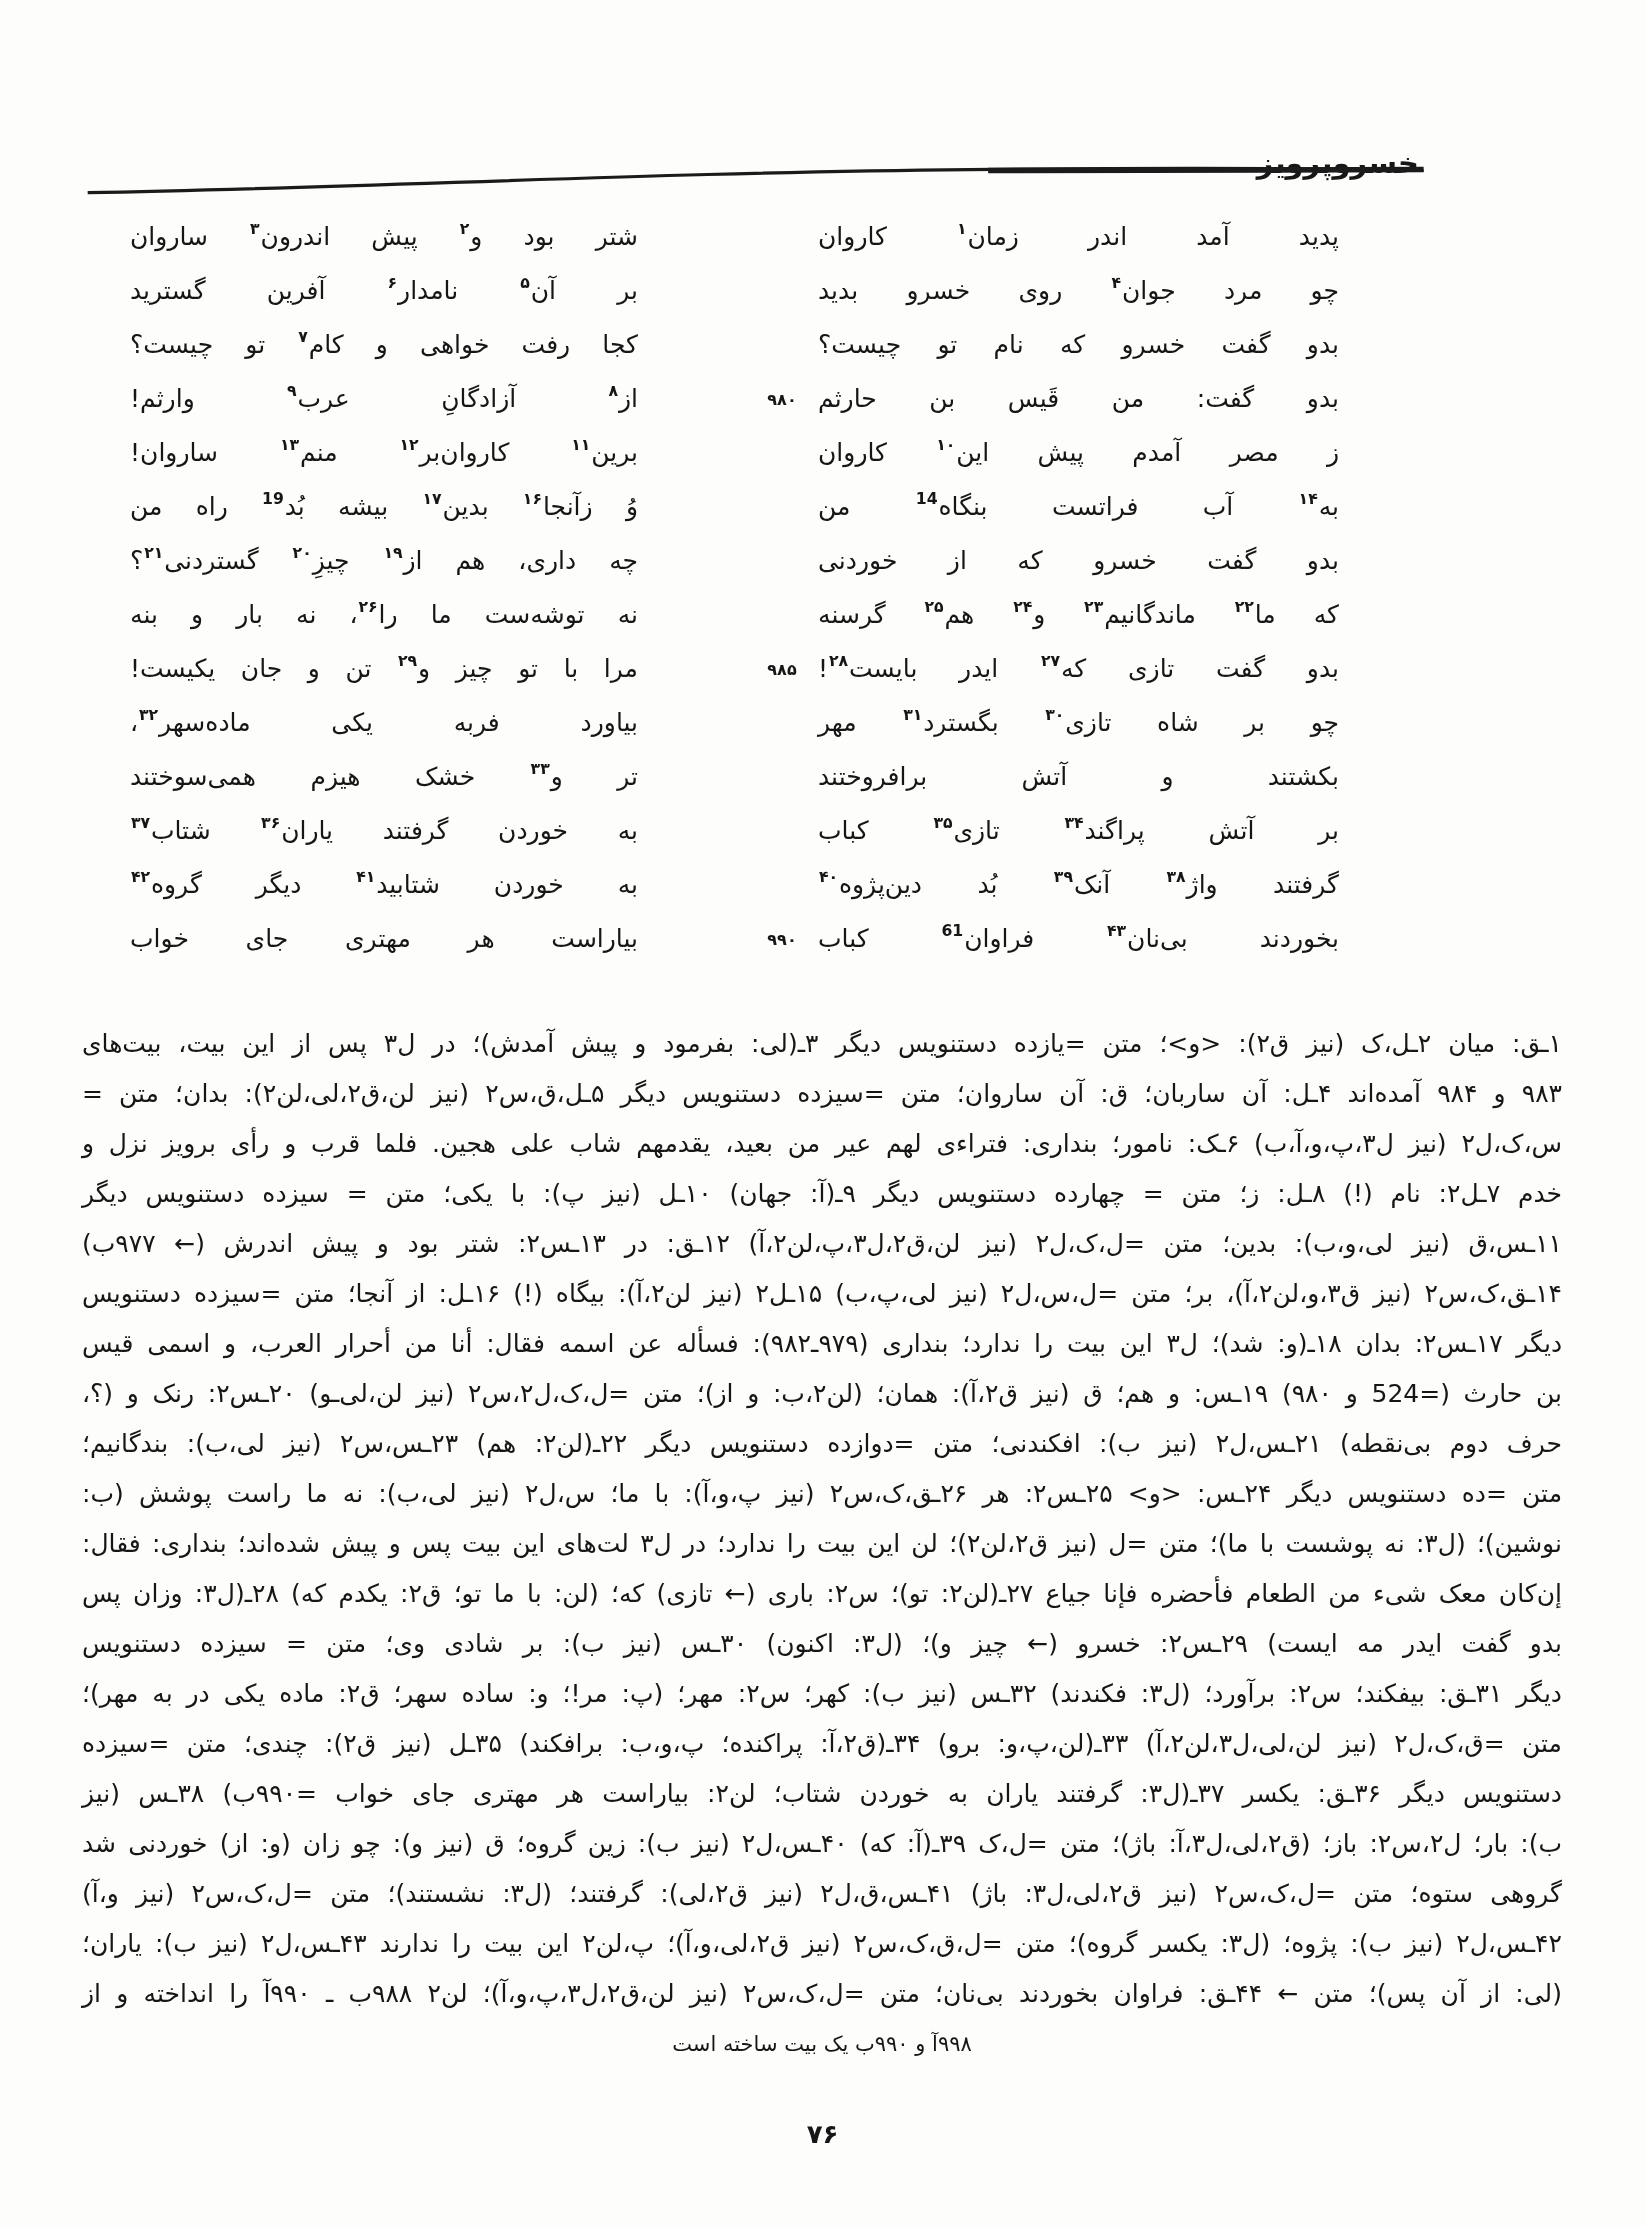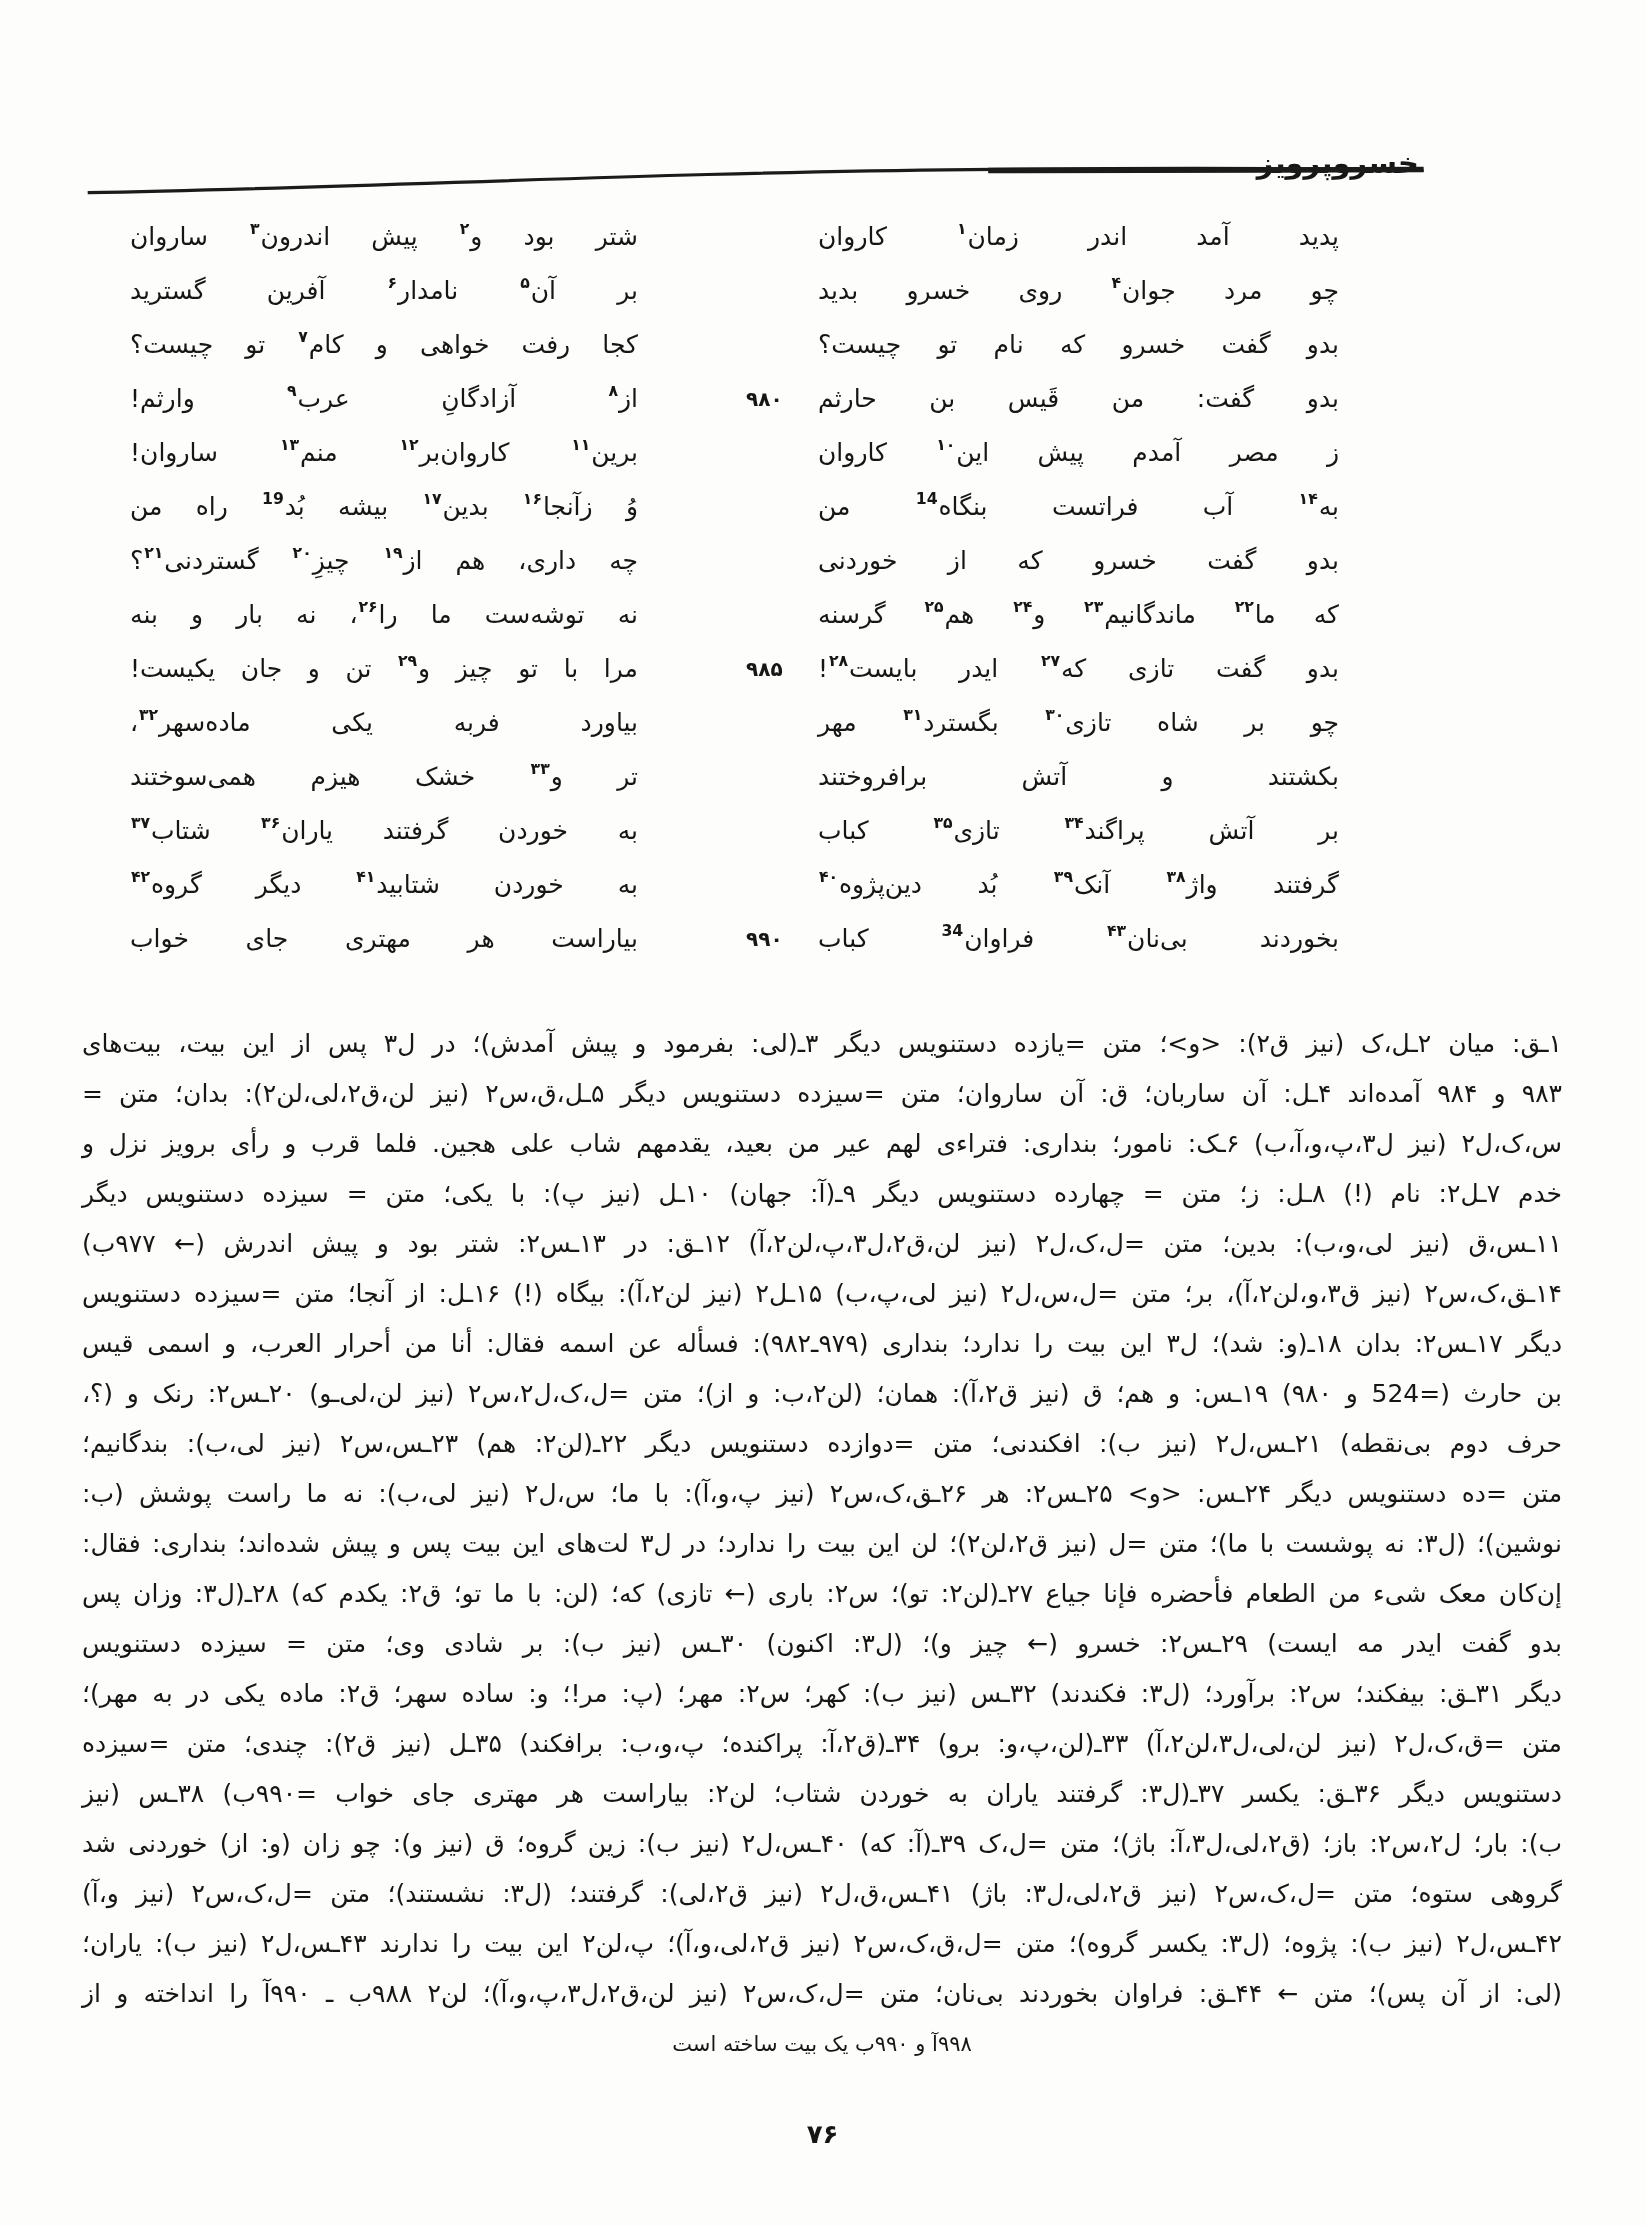--- a/index.html
+++ b/index.html
@@ -34,22 +34,22 @@
     text-align-last:justify;
     white-space:normal;
     line-height:1.25;
   }
   .hem-left{width:508px;}
   .hem-right{width:521px;}
   .vspacer{flex:1;}
   .vnum{
     width:72px;
     direction:rtl;
-    text-align:left;
-    font-size:20px;
+    text-align:center;
+    font-size:16px;
     font-weight:bold;
   }
   .hem sup{
     font-size:15.7px;
     font-weight:bold;
     line-height:0;
     position:relative;top:-1.8px;
     padding:0 0.9px;
   }
   
@@ -169,21 +169,21 @@
     <div class="vrow">
         <div class="hem hem-left">به خوردن شتابید<sup>۴۱</sup> دیگر گروه<sup>۴۲</sup></div>
         <div class="vspacer"></div>
         <div class="vnum"></div>
         <div class="hem hem-right">گرفتند واژ<sup>۳۸</sup> آنک<sup>۳۹</sup> بُد دین‌پژوه<sup>۴۰</sup></div>
       </div>
     <div class="vrow">
         <div class="hem hem-left">بیاراست هر مهتری جای خواب</div>
         <div class="vspacer"></div>
         <div class="vnum">۹۹۰</div>
-        <div class="hem hem-right">بخوردند بی‌نان<sup>۴۳</sup> فراوان<sup>34</sup> کباب</div>
+        <div class="hem hem-right">بخوردند بی‌نان<sup>۴۳</sup> فراوان<sup>61</sup> کباب</div>
       </div>
   </div>
 
   <div class="footnotes">
     <div class="fline">۱ـق: میان ۲ـل،ک (نیز ق۲): &lt;و&gt;؛ متن =یازده دستنویس دیگر ۳ـ(لی: بفرمود و پیش آمدش)؛ در ل۳ پس از این بیت، بیت‌های</div>
     <div class="fline">۹۸۳ و ۹۸۴ آمده‌اند ۴ـل: آن ساربان؛ ق: آن ساروان؛ متن =سیزده دستنویس دیگر ۵ـل،ق،س۲ (نیز لن،ق۲،لی،لن۲): بدان؛ متن =</div>
     <div class="fline">س،ک،ل۲ (نیز ل۳،پ،و،آ،ب) ۶ـک: نامور؛ بنداری: فتراءی لهم عیر من بعید، یقدمهم شاب علی هجین. فلما قرب و رأی برویز نزل و</div>
     <div class="fline">خدم ۷ـل۲: نام (!) ۸ـل: ز؛ متن = چهارده دستنویس دیگر ۹ـ(آ: جهان) ۱۰ـل (نیز پ): با یکی؛ متن = سیزده دستنویس دیگر</div>
     <div class="fline">۱۱ـس،ق (نیز لی،و،ب): بدین؛ متن =ل،ک،ل۲ (نیز لن،ق۲،ل۳،پ،لن۲،آ) ۱۲ـق: در ۱۳ـس۲: شتر بود و پیش اندرش (← ۹۷۷ب)</div>
     <div class="fline">۱۴ـق،ک،س۲ (نیز ق۳،و،لن۲،آ)، بر؛ متن =ل،س،ل۲ (نیز لی،پ،ب) ۱۵ـل۲ (نیز لن۲،آ): بیگاه (!) ۱۶ـل: از آنجا؛ متن =سیزده دستنویس</div>

